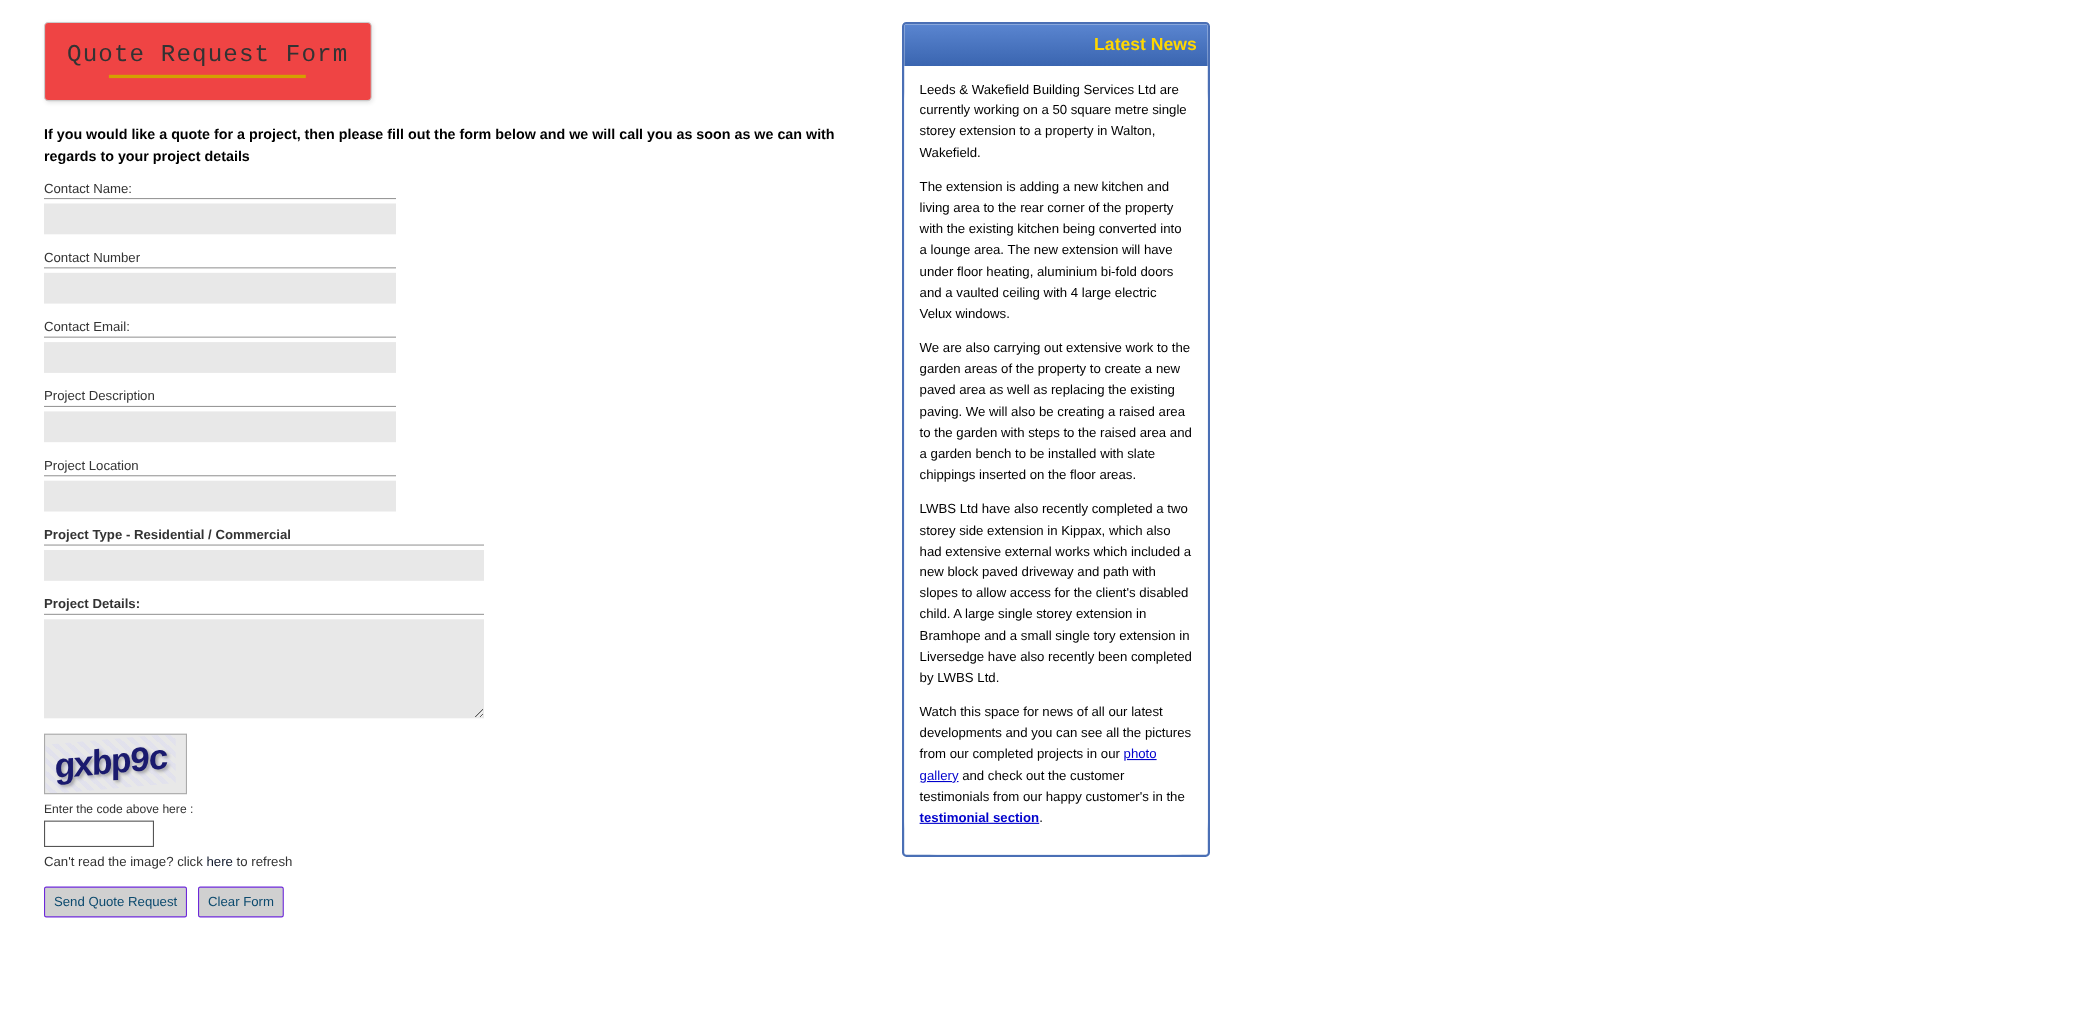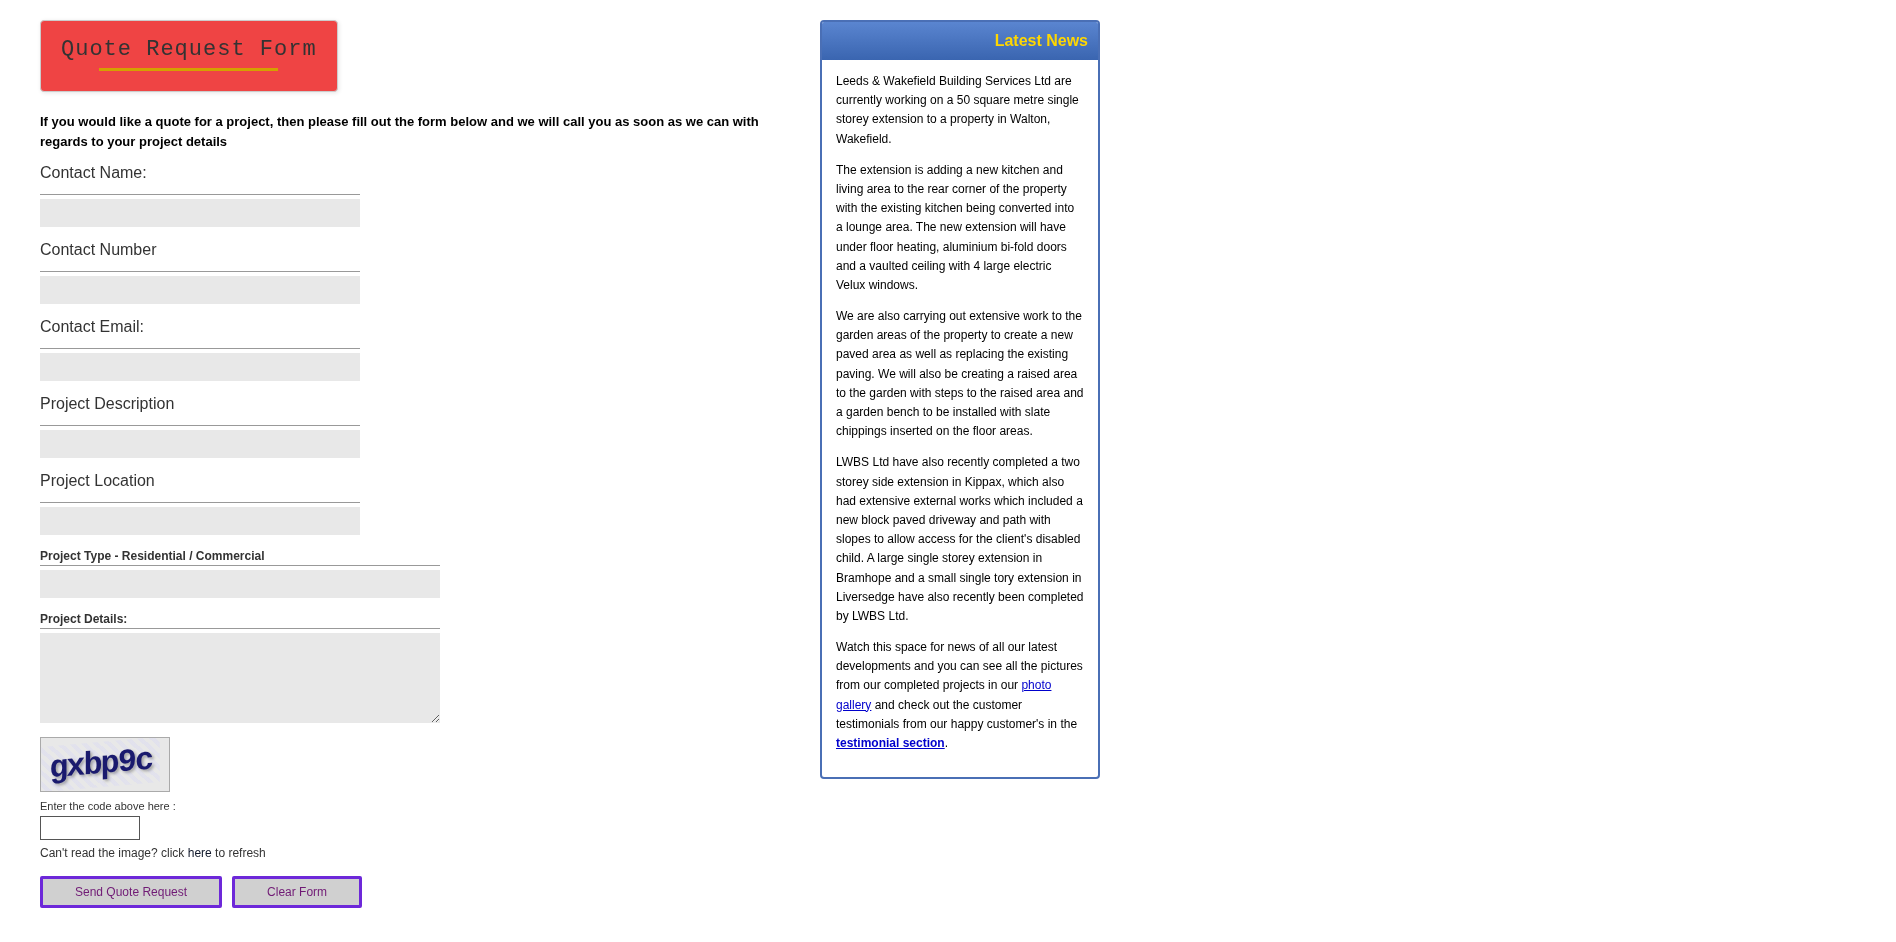--- a/index.html
+++ b/index.html
@@ -59,25 +59,25 @@
       margin-bottom: 13px;
       font-weight: bold;
       line-height: 1.5;
     }
 
     .form-group {
       margin-bottom: 14px;
     }
     .form-label {
       display: block;
-      font-size: 16px;
+      font-size: 12px;
       color: #333;
       margin-bottom: 4px;
       border-bottom: 1px solid #999;
-      padding-bottom: 12px;
+      padding-bottom: 2px;
       width: 320px;
     }
     .form-input {
       display: block;
       width: 320px;
       height: 28px;
       background: #e8e8e8;
       border: none;
       padding: 2px 4px;
       font-size: 12px;
@@ -168,26 +168,26 @@
       text-decoration: none;
     }
 
     
     .btn-row {
       display: flex;
       gap: 10px;
       margin-top: 8px;
     }
     .btn {
-      padding: 6px 32px;
+      padding: 6px 8px;
       font-size: 12px;
       cursor: pointer;
-      border: 3px solid #6d28d9;
+      border: 1px solid #6d28d9;
       background: #d0d0d0;
-      color: #701a75;
+      color: #0c4a6e;
       border-radius: 2px;
     }
 
     
     .sidebar-box {
       border: 2px solid #4a6fb5;
       border-radius: 4px;
       overflow: hidden;
     }
     .sidebar-header {

